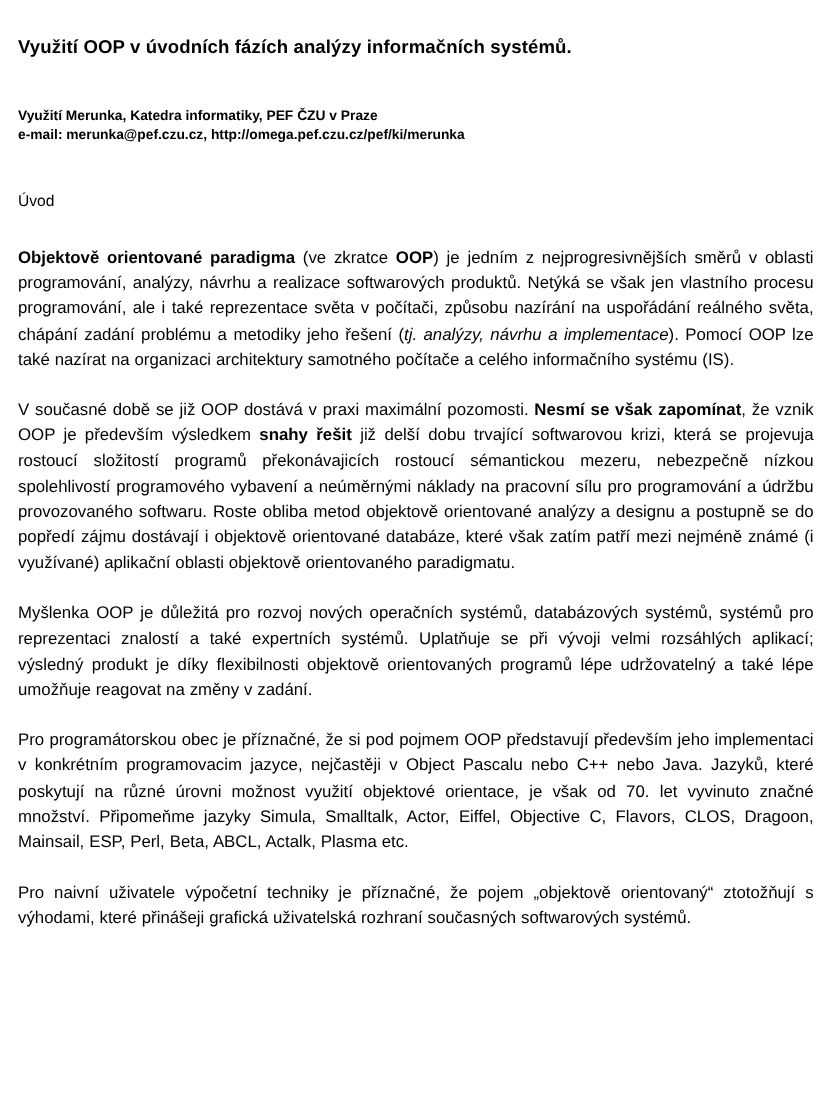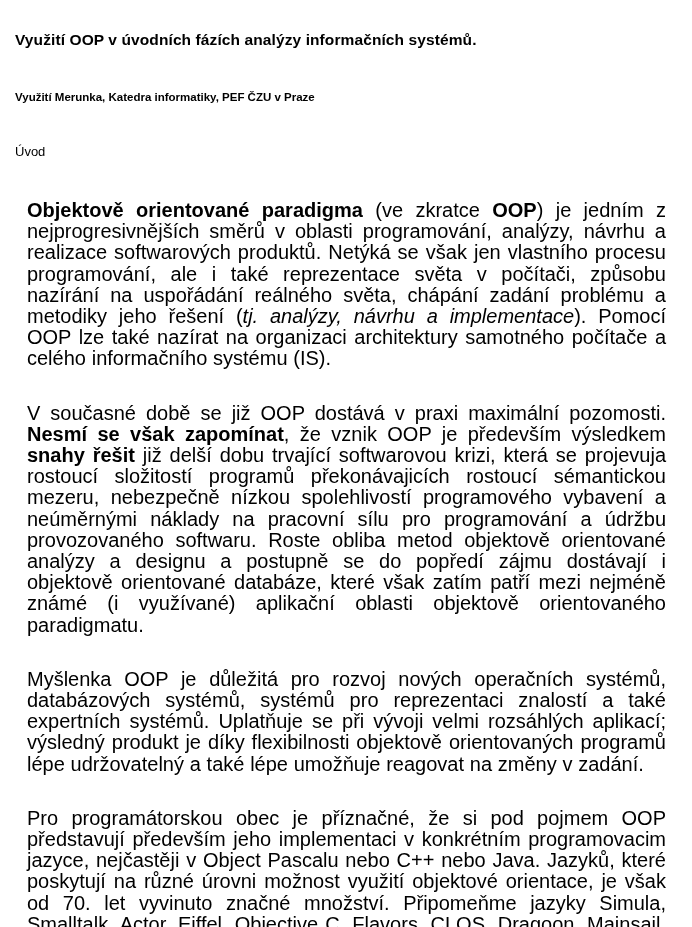--- a/index.html
+++ b/index.html
@@ -57,49 +57,51 @@
   .section-heading {
     font-size: 13px;
     font-weight: normal;
     margin: 0;
     padding-top: 39px;
     line-height: 16px;
   }
 
   
   .para {
-    font-size: 20px;
+    font-size: 14px;
     line-height: 21.2px;
     text-align: justify;
     text-justify: inter-word;
-    margin: 12px;
+    margin: 0;
     padding-top: 21px;
     word-spacing: 0.2px;
   }
   .para.first-para {
     padding-top: 28px;
   }
   .para b { font-weight: bold; }
   .para i { font-style: italic; }
 </style>
 </head>
 <body>
 
 <div class="page">
   <div class="content">
 
     <h1 class="doc-title">Využití OOP v úvodních fázích analýzy informačních systémů.</h1>
 
     <div class="author-block">
       <span class="author-line">Využití Merunka, Katedra informatiky, PEF ČZU v Praze</span>
+      <span class="author-line">e-mail: merunka@pef.czu.cz, http://omega.pef.czu.cz/pef/ki/merunka</span>
     </div>
 
     <h2 class="section-heading">Úvod</h2>
 
     <div id="paragraphs-container">
         <p class="para first-para"><b>Objektově orientované paradigma</b><span> (ve zkratce </span><b>OOP</b><span>) je jedním z nejprogresivnějších směrů v oblasti programování, analýzy, návrhu a realizace softwarových produktů. Netýká se však jen vlastního procesu programování, ale i také reprezentace světa v počítači, způsobu nazírání na uspořádání reálného světa, chápání zadání problému a metodiky jeho řešení (</span><i>tj. analýzy, návrhu a implementace</i><span>). Pomocí OOP lze také nazírat na organizaci architektury samotného počítače a celého informačního systému (IS).</span></p>
         <p class="para"><span>V současné době se již OOP dostává v praxi maximální pozomosti.  </span><b>Nesmí se však zapomínat</b><span>, že vznik OOP je především výsledkem </span><b>snahy řešit</b><span> již delší dobu trvající softwarovou krizi, která se projevuja rostoucí složitostí programů překonávajicích rostoucí sémantickou mezeru, nebezpečně nízkou spolehlivostí programového vybavení a neúměrnými náklady na pracovní sílu pro programování a údržbu provozovaného softwaru. Roste obliba metod objektově orientované analýzy a designu a postupně se do popředí zájmu dostávají i objektově orientované databáze, které však zatím patří mezi nejméně známé (i využívané) aplikační oblasti objektově orientovaného paradigmatu.</span></p>
         <p class="para"><span>Myšlenka OOP je důležitá pro rozvoj nových operačních systémů, databázových systémů, systémů pro reprezentaci znalostí a také expertních systémů. Uplatňuje se při vývoji velmi rozsáhlých aplikací; výsledný produkt je díky flexibilnosti objektově orientovaných programů lépe udržovatelný a také lépe umožňuje reagovat na změny v zadání.</span></p>
         <p class="para"><span>Pro programátorskou obec je příznačné, že si pod pojmem OOP představují především jeho implementaci v konkrétním programovacim jazyce, nejčastěji v Object Pascalu nebo C++ nebo Java. Jazyků, které poskytují na různé úrovni možnost využití objektové orientace, je však od 70. let vyvinuto značné množství. Připomeňme jazyky Simula, Smalltalk, Actor, Eiffel, Objective C, Flavors, CLOS, Dragoon, Mainsail, ESP, Perl, Beta, ABCL, Actalk, Plasma etc.</span></p>
+        <p class="para"><span>Pro naivní uživatele výpočetní techniky je příznačné, že pojem „objektově orientovaný“ ztotožňují s výhodami, které přinášeji grafická uživatelská rozhraní současných softwarových systémů.</span></p>
       </div>
 
   </div>
 </div>
 
 </body></html>

